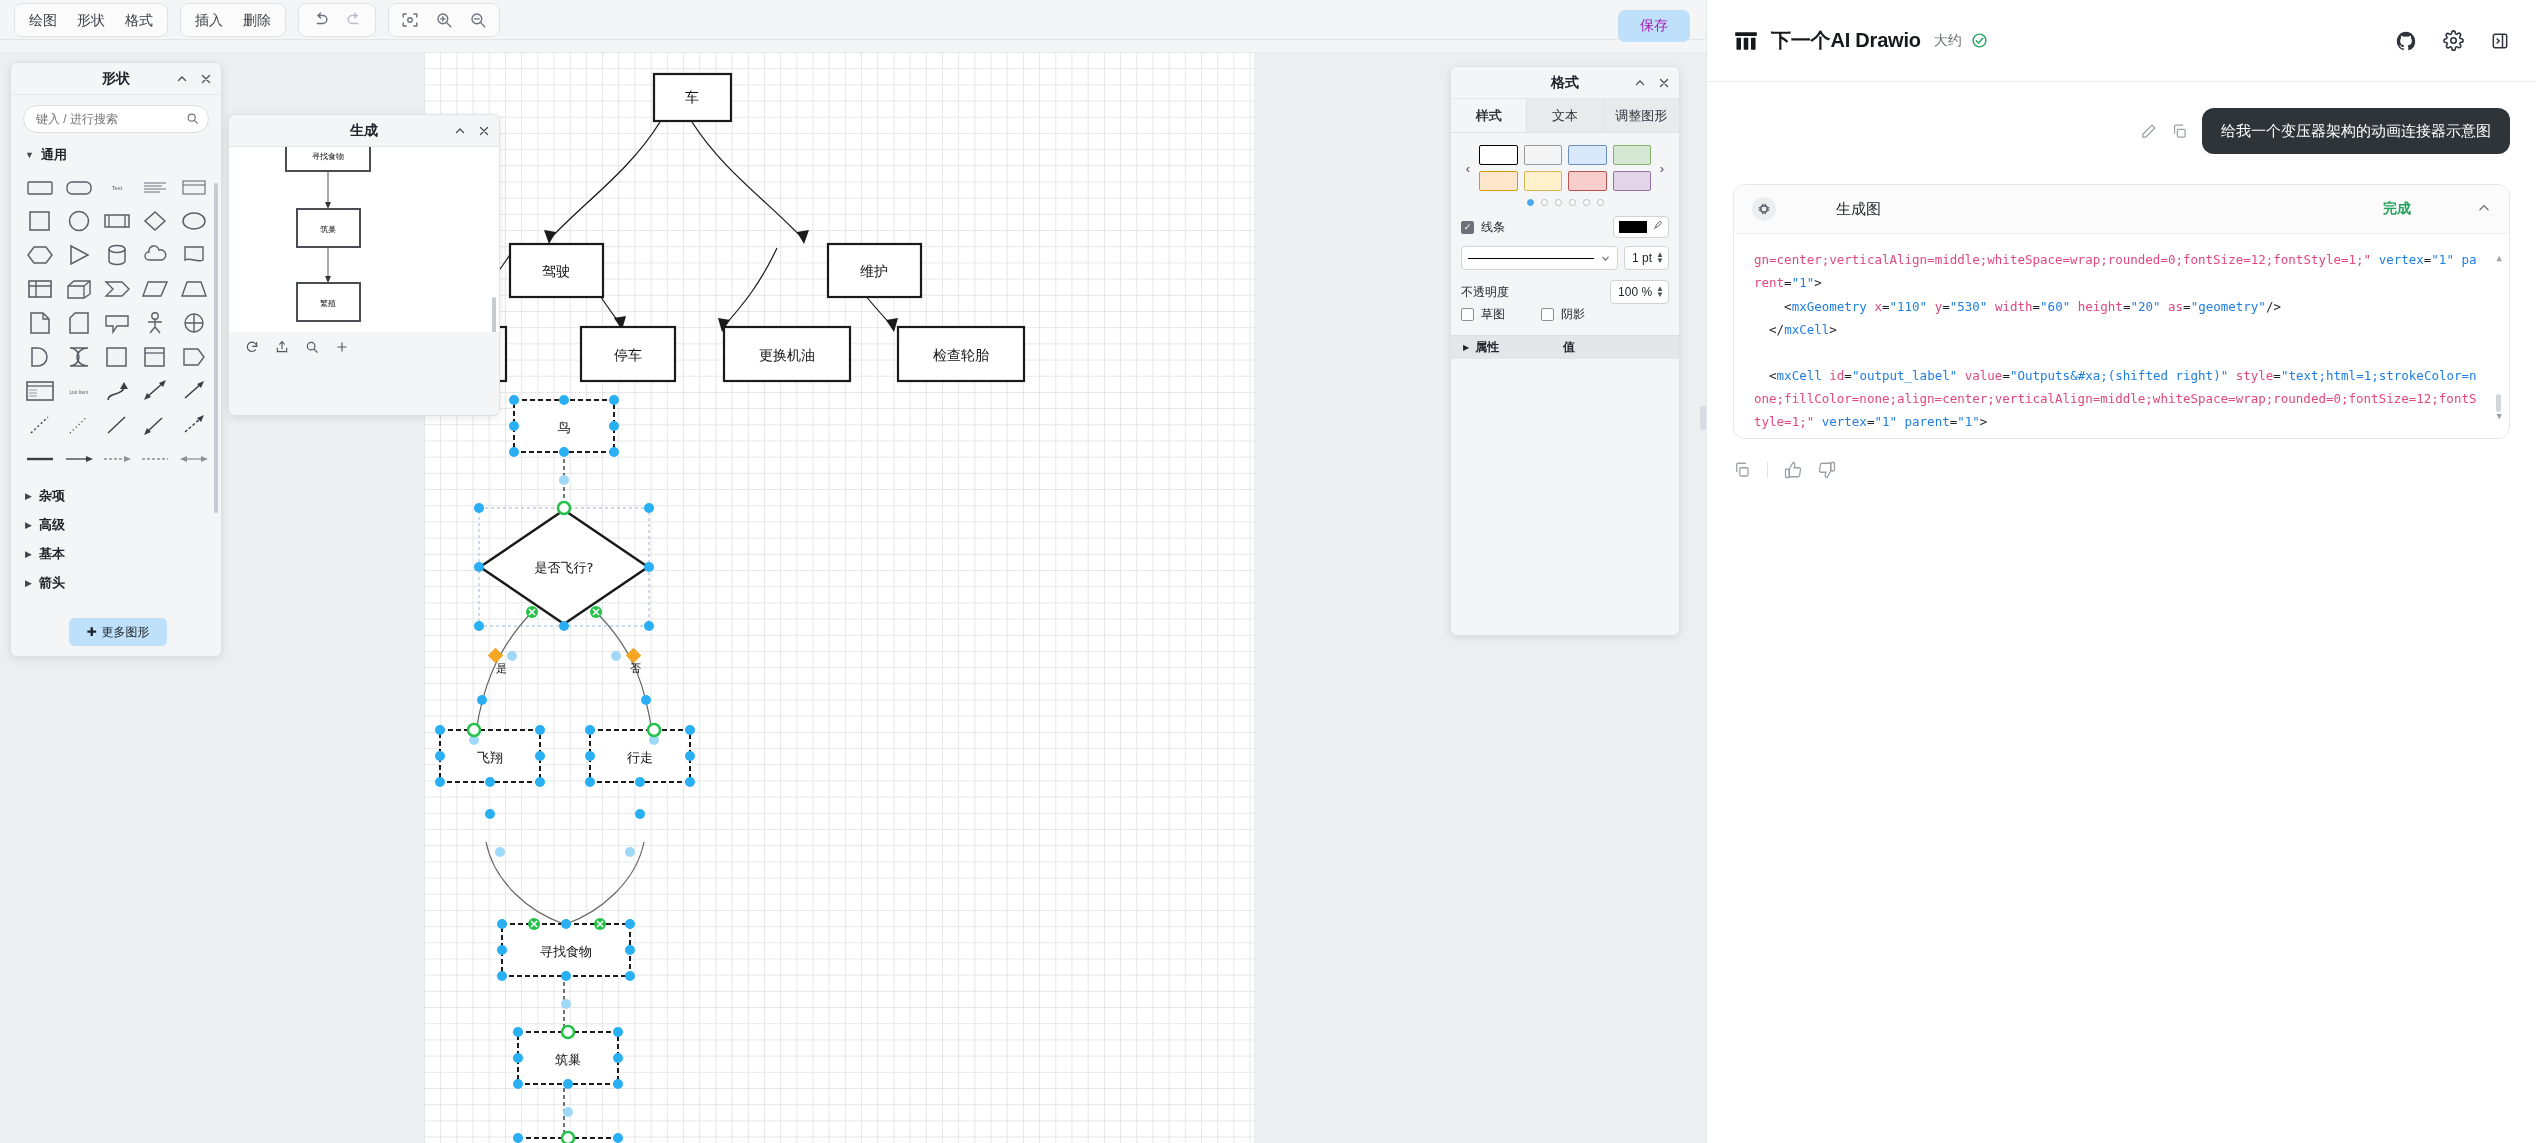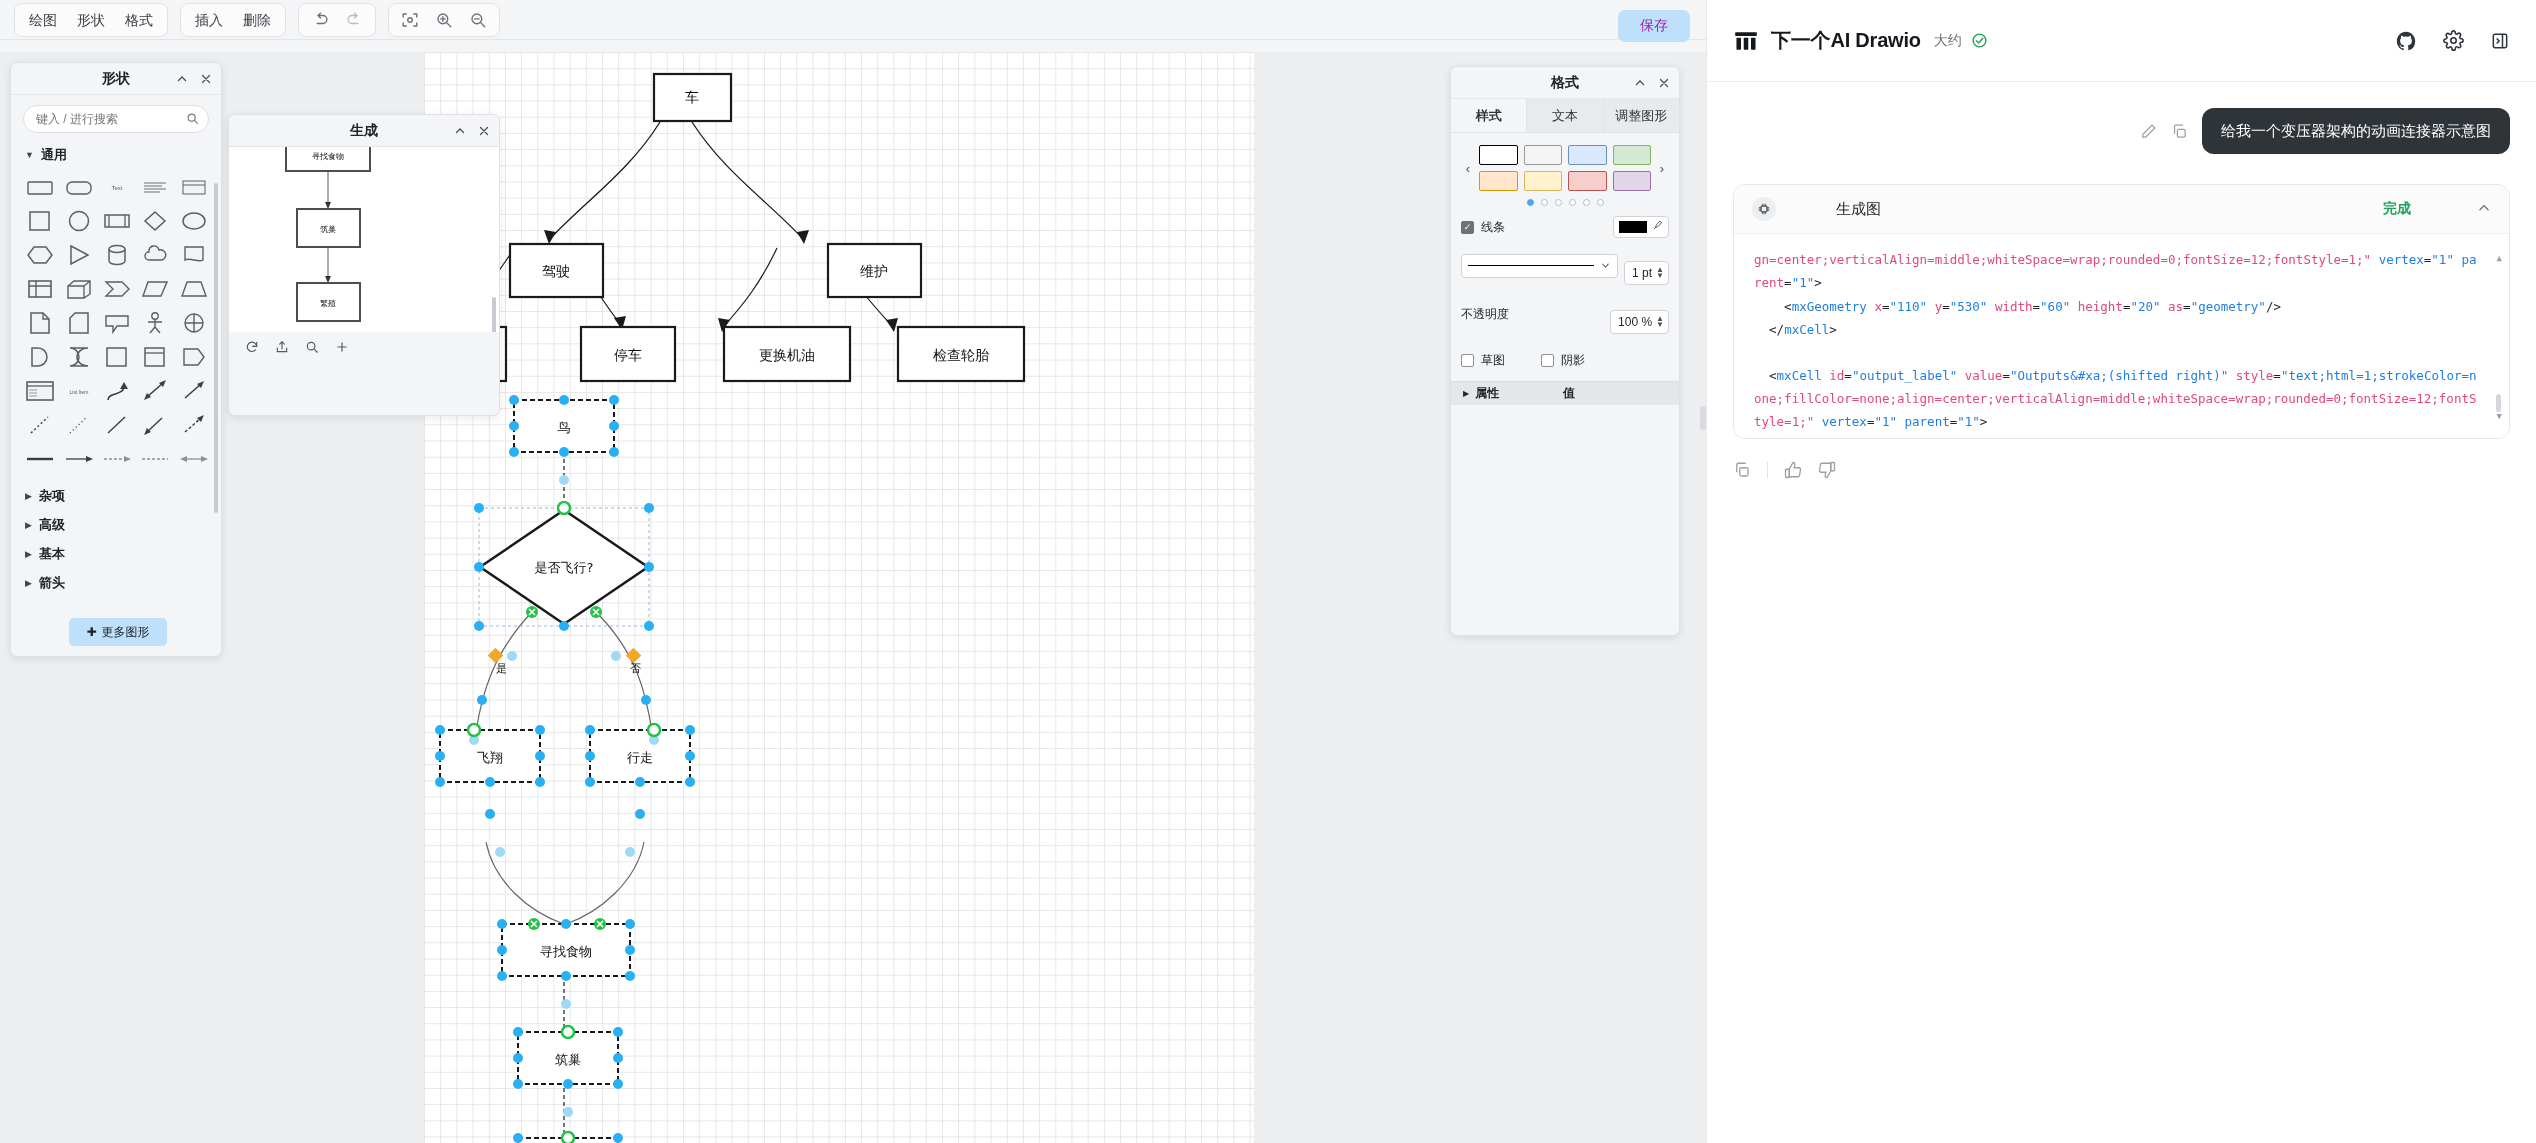--- a/index.html
+++ b/index.html
@@ -139,25 +139,25 @@
   }
   #line-color-chip { width: 28px; height: 12px; background: #000; }
   #line-row { display: flex; align-items: center; gap: 6px; margin-top: 8px; }
   #line-style-sel {
     flex: 1; height: 24px; border: 1px solid #cfd2d6; background: #fff; border-radius: 4px;
     display: flex; align-items: center; padding: 0 6px; cursor: pointer;
   }
   #line-style-sel .ln { flex: 1; height: 1px; background: #000; margin-right: 6px; }
   .spin-box {
     display: flex; align-items: center; border: 1px solid #cfd2d6; background: #fff;
-    border-radius: 4px; height: 24px; padding: 0 4px 0 7px; font-size: 12px; color: #23272d; margin-top: 15px;
+    border-radius: 4px; height: 24px; padding: 0 4px 0 7px; font-size: 12px; color: #23272d;
   }
   .spin-arrows { display: flex; flex-direction: column; margin-left: 4px; color: #4a4e55; line-height: 6px; font-size: 8px; cursor: pointer; }
   #opacity-row { display: flex; align-items: center; margin-top: 10px; font-size: 12px; color: #24282e; }
-  #flag-row { display: flex; align-items: flex-end; margin-top: 18px; gap: 36px; }
+  #flag-row { display: flex; align-items: flex-end; margin-top: 2px; gap: 36px; }
   #prop-head {
     margin: 12px -10px 0 -10px; height: 24px; background: #e4e6e9; border-top: 1px solid #dcdee1;
     display: flex; align-items: center; font-size: 12px; font-weight: bold; color: #22262c;
   }
   #prop-head .c1 { width: 112px; padding-left: 12px; display: flex; align-items: center; gap: 6px; }
 
   
   #ai { width: 830px; height: 1143px; background: #ffffff; border-left: 1px solid #e6e7ea; display: flex; flex-direction: column; }
   #ai-head { height: 82px; display: flex; align-items: center; padding: 0 26px; border-bottom: 1px solid #eceded; }
   #ai-logo { margin-right: 12px; display: flex; }

